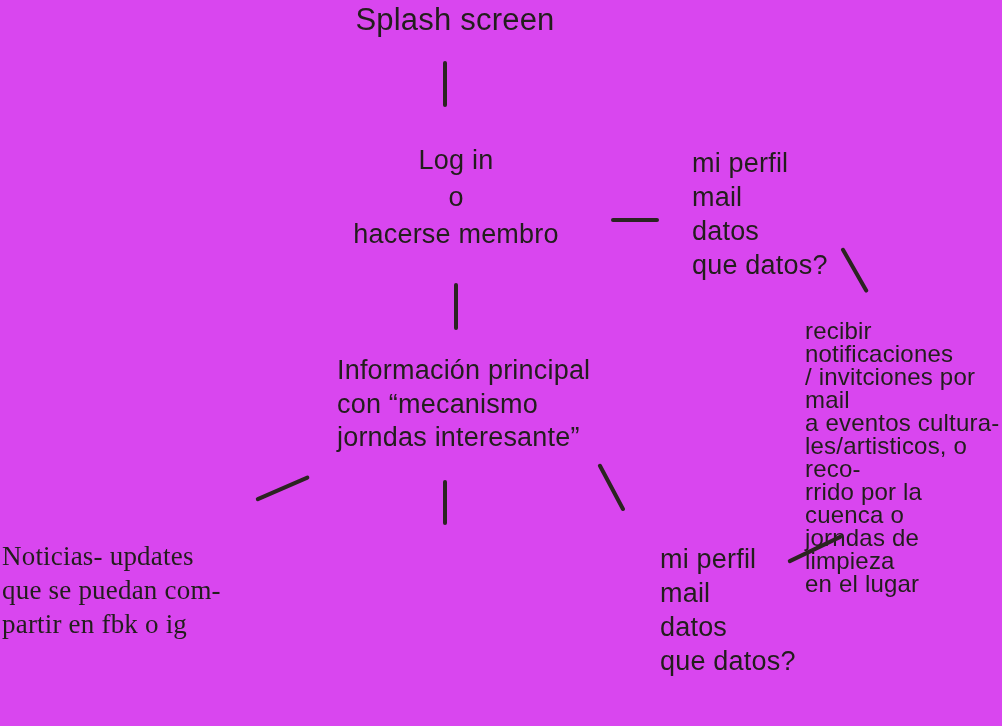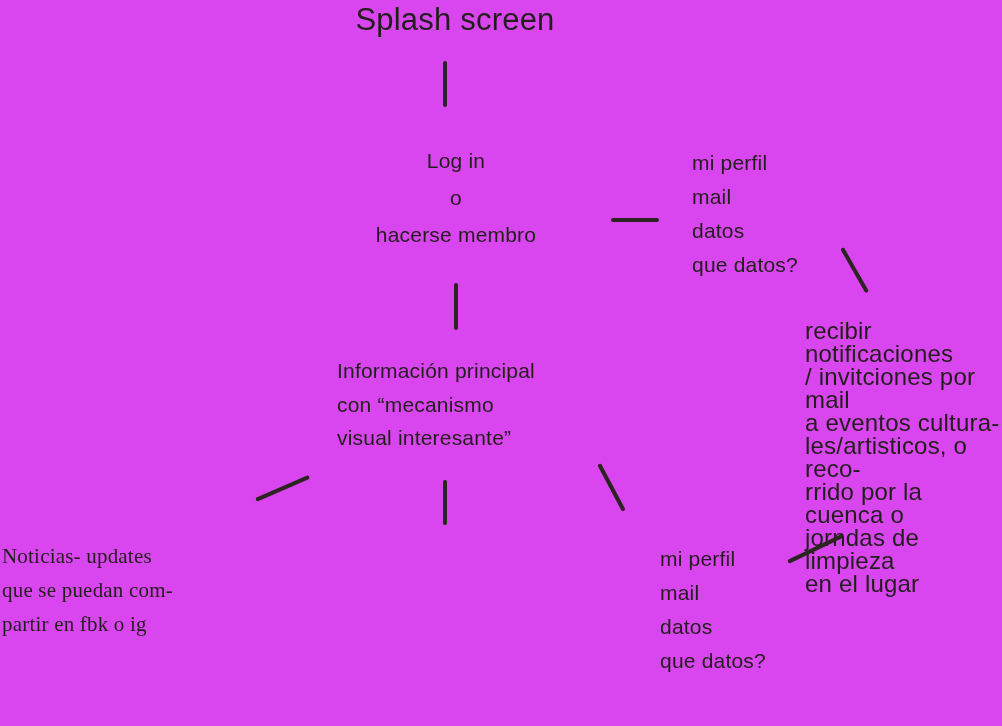--- a/index.html
+++ b/index.html
@@ -13,21 +13,21 @@
     height: 726px;
     background: #ffffff;
     overflow: hidden;
     font-family: "Liberation Sans", sans-serif;
     font-weight: 300;
     color: #221e1c;
   }
   .node {
     position: absolute;
     white-space: pre-line;
-    font-size: 21px;
+    font-size: 27px;
     line-height: 34px;
     letter-spacing: 0.2px;
   }
   .node-splash {
     left: 305px;
     top: 0px;
     width: 300px;
     text-align: center;
     font-size: 31px;
     line-height: 40px;
@@ -101,21 +101,21 @@
   <div class="node node-notifications">recibir notificaciones
 / invitciones por mail
 a eventos cultura-
 les/artisticos, o reco-
 rrido por la cuenca o
 jorndas de limpieza
 en el lugar</div>
 
   <div class="node node-info">Información principal
 con “mecanismo
-visual interesante”</div>
+jorndas interesante”</div>
 
   <div class="node node-noticias">Noticias- updates
 que se puedan com-
 partir en fbk o ig</div>
 
 
   <div class="node node-profile-bottom">mi perfil
 mail
 datos
 que datos?</div>

